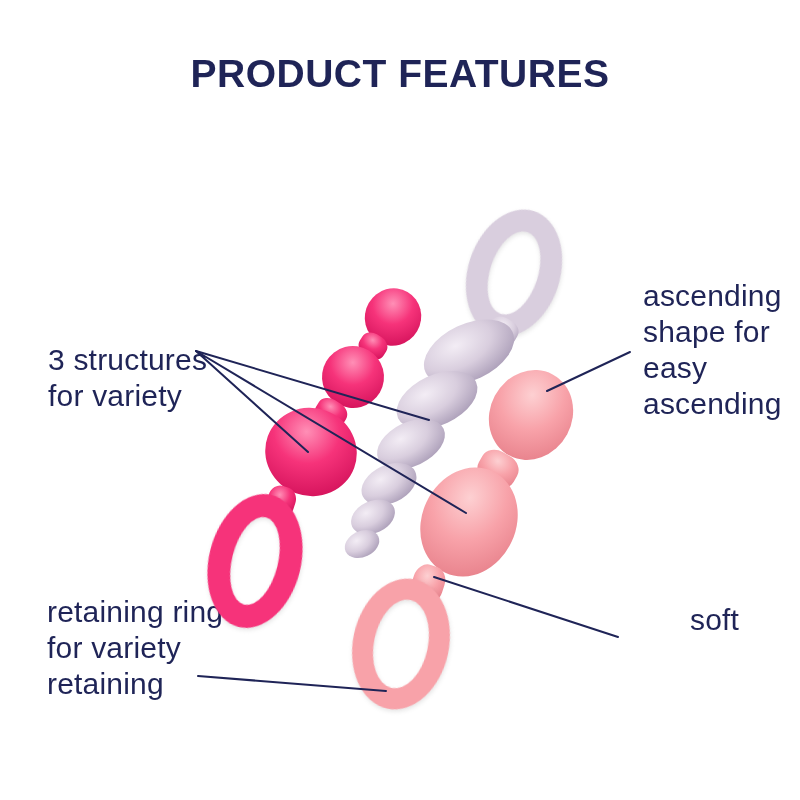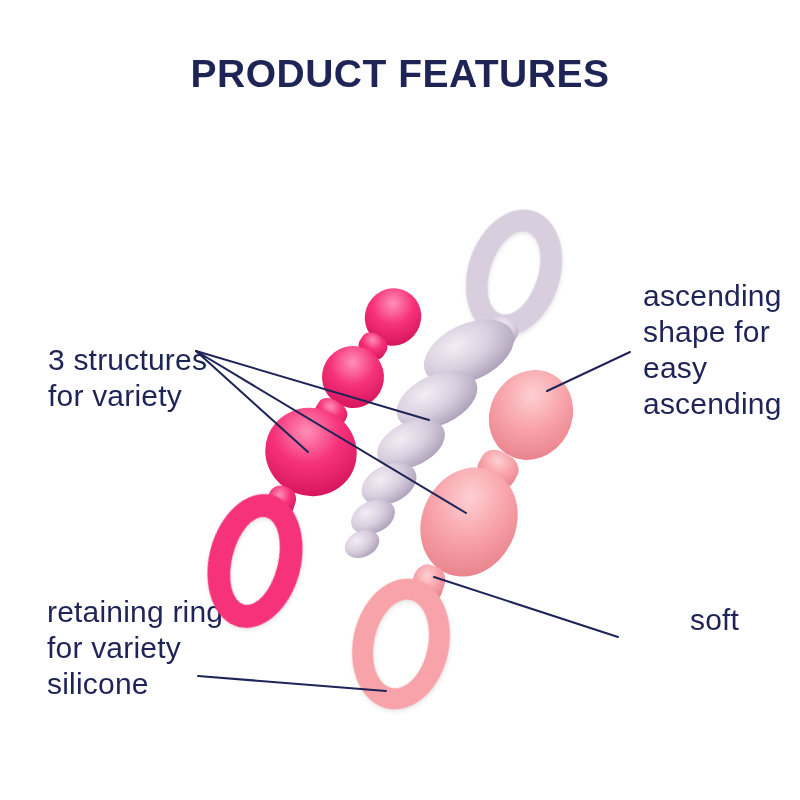--- a/index.html
+++ b/index.html
@@ -121,20 +121,20 @@
   <div class="callout" id="callout-ascending">
     <span class="cl">ascending</span>
     <span class="cl">shape for</span>
     <span class="cl">easy</span>
     <span class="cl">ascending</span>
   </div>
 
   <div class="callout" id="callout-secure">
     <span class="cl">retaining ring</span>
     <span class="cl">for variety</span>
-    <span class="cl">silicone</span>
+    <span class="cl">retaining</span>
   </div>
 
   <div class="callout" id="callout-soft">
     <span class="cl">soft</span>
   </div>
 
 </div>
 
 </body></html>

